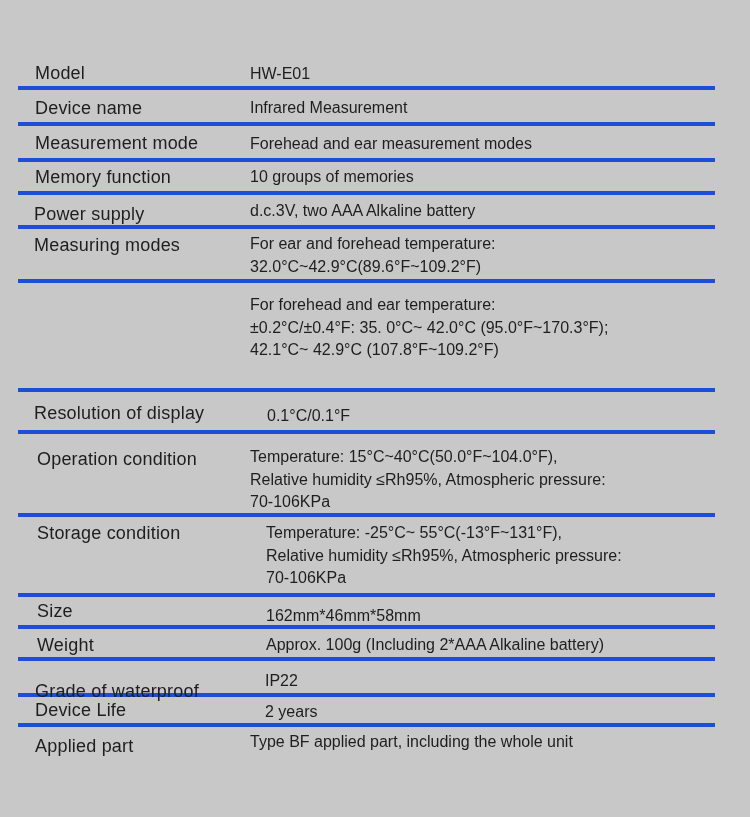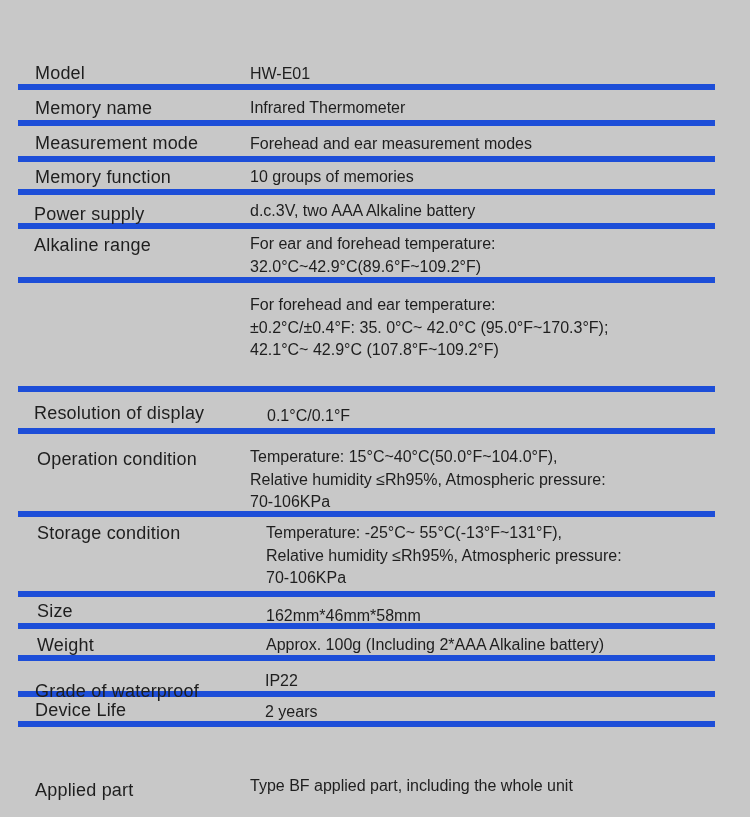--- a/index.html
+++ b/index.html
@@ -6,24 +6,24 @@
   body {
     width: 750px; height: 817px; overflow: hidden;
     background: #c8c8c8;
     font-family: "Liberation Sans", sans-serif;
     color: #1e1e1e;
     position: relative;
   }
   .spec-table { position: absolute; left: 18px; top: 56px; width: 697px; }
   .row {
     position: relative;
-    border-bottom: 6px solid #1d4ed8;
+    border-bottom: 4px solid #1d4ed8;
     box-sizing: border-box;
   }
-  .row:last-child { border-bottom: none; margin-top: 44px; }
+  .row:last-child { border-bottom: none; }
   .label {
     position: absolute; left: 17px;
     font-size: 18px; letter-spacing: 0.2px;
     white-space: nowrap;
   }
   .value {
     position: absolute; left: 232px;
     font-size: 16px; line-height: 22.5px;
     white-space: nowrap;
   }
@@ -36,23 +36,23 @@
 <div class="spec-table">
 
   <div class="row" style="height:34px">
     <span class="label" style="top:7px">Model</span>
     <span class="value" style="top:7px">
         <span class="line">HW-E01</span>
       </span>
   </div>
 
   <div class="row" style="height:36px">
-    <span class="label" style="top:8px">Memory name</span>
+    <span class="label" style="top:8px">Device name</span>
     <span class="value" style="top:7px">
-        <span class="line">Infrared Thermometer</span>
+        <span class="line">Infrared Measurement</span>
       </span>
   </div>
 
   <div class="row" style="height:36px">
     <span class="label" style="top:7px">Measurement mode</span>
     <span class="value" style="top:7px">
         <span class="line">Forehead and ear measurement modes</span>
       </span>
   </div>
 
@@ -64,21 +64,21 @@
   </div>
 
   <div class="row" style="height:34px">
     <span class="label" style="top:9px;left:16px">Power supply</span>
     <span class="value" style="top:5px">
         <span class="line">d.c.3V, two AAA Alkaline battery</span>
       </span>
   </div>
 
   <div class="row" style="height:54px">
-    <span class="label" style="top:6px;left:16px">Alkaline range</span>
+    <span class="label" style="top:6px;left:16px">Measuring modes</span>
     <span class="value" style="top:4px">
       <span class="line">For ear and forehead temperature:</span>
       <span class="line">32.0°C~42.9°C(89.6°F~109.2°F)</span>
     </span>
   </div>
 
   <div class="row" style="height:109px">
     <span class="value" style="top:11px">
       <span class="line">For forehead and ear temperature:</span>
       <span class="line">±0.2°C/±0.4°F: 35. 0°C~ 42.0°C (95.0°F~170.3°F);</span>

